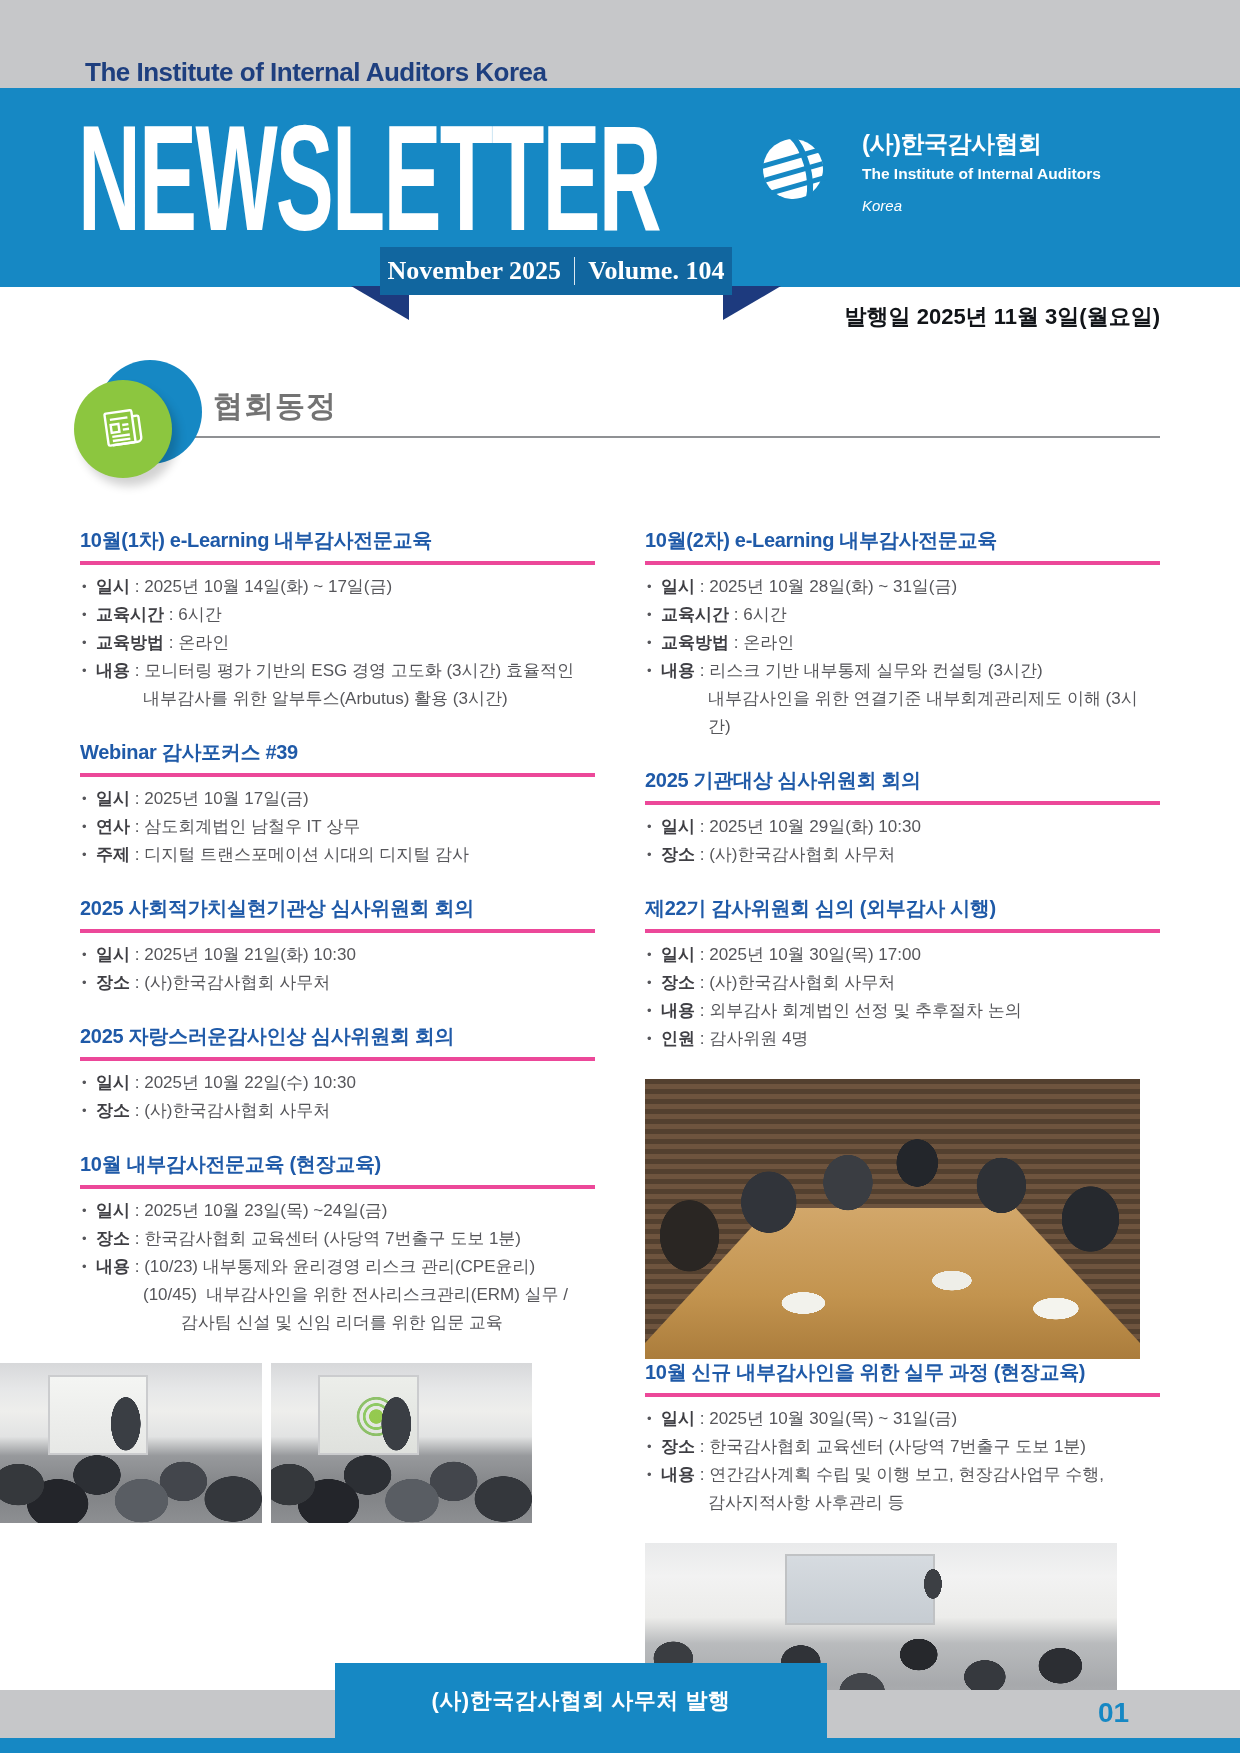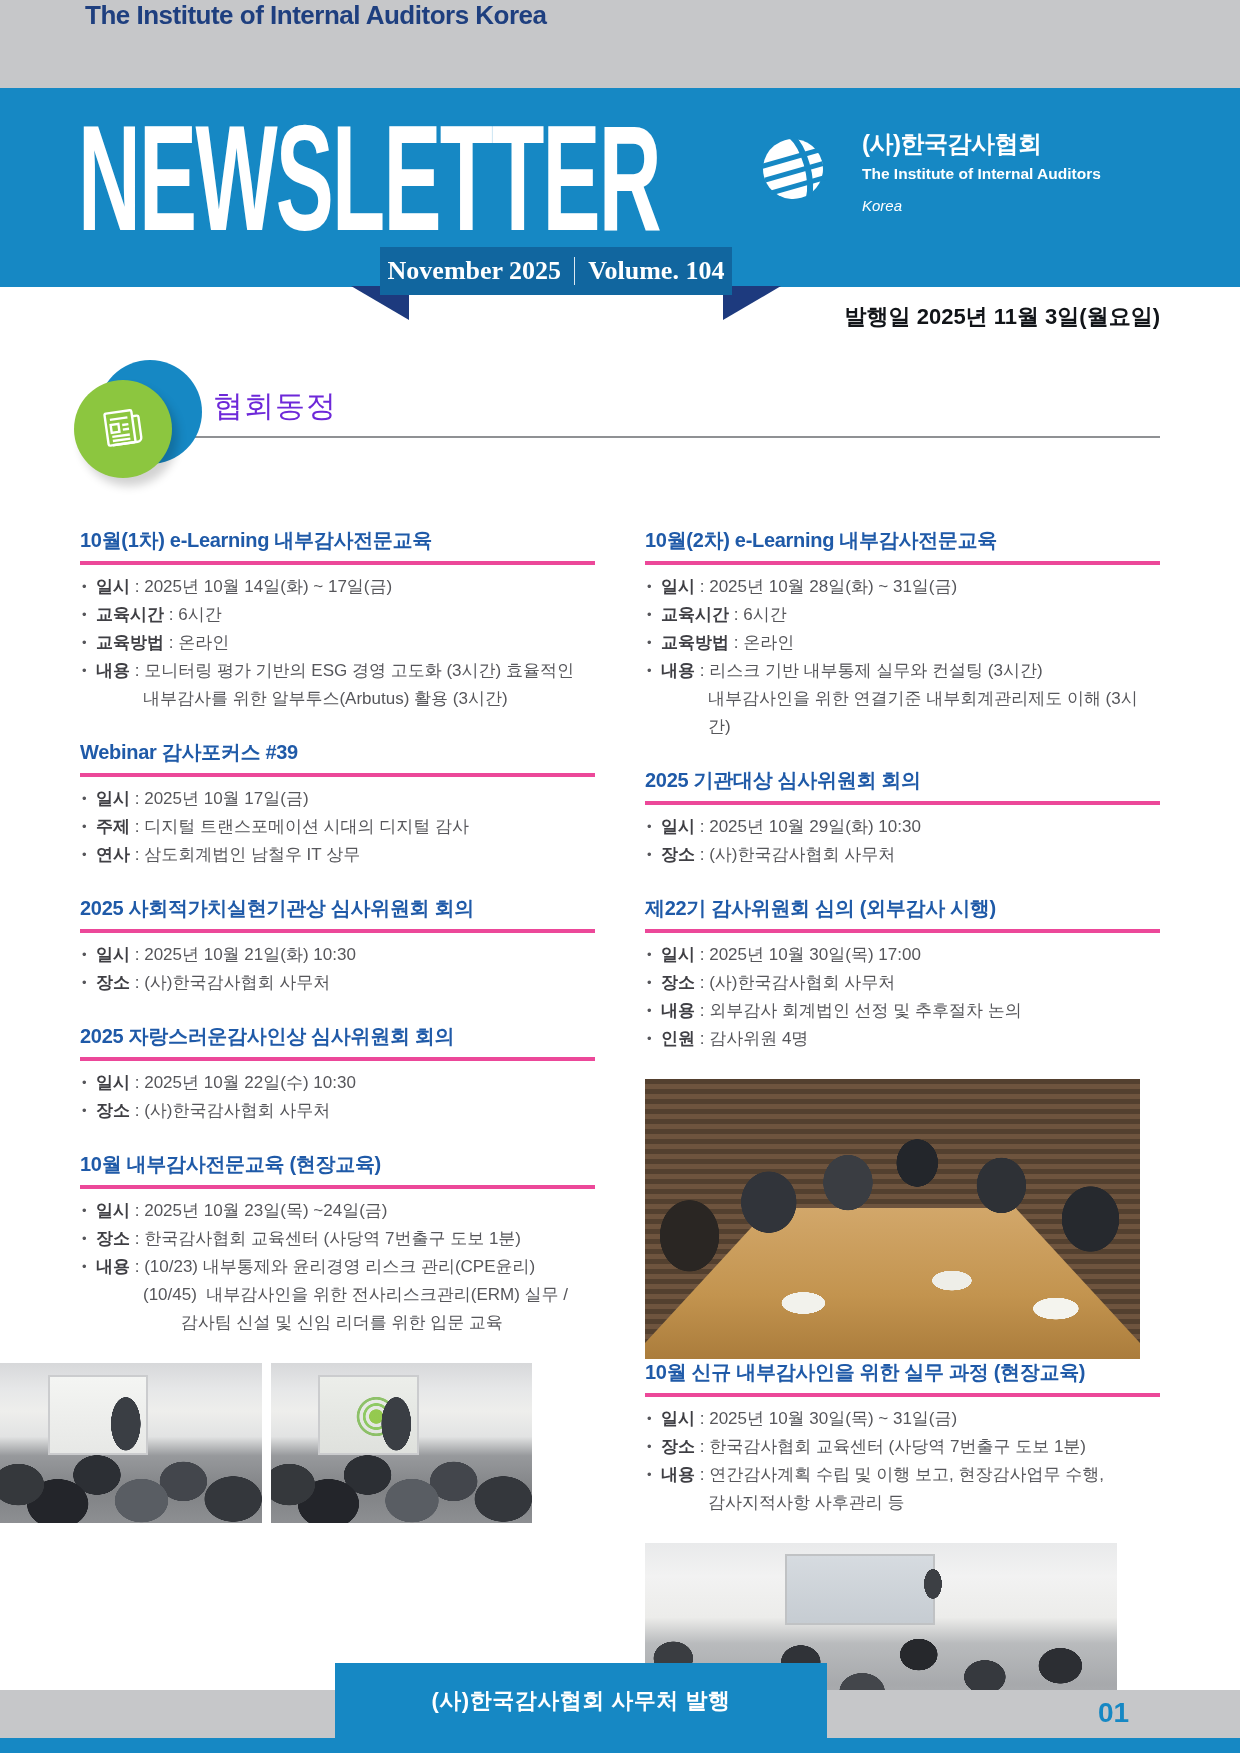--- a/index.html
+++ b/index.html
@@ -1,21 +1,21 @@
 <!DOCTYPE html>
 <html><head>
 <meta charset="utf-8">
 <style>
   html,body { margin:0; padding:0; background:#fff; }
   .page { position:relative; width:1240px; height:1753px; background:#ffffff; overflow:hidden;
           font-family:"Liberation Sans", sans-serif; }
 
   
   .topbar { position:absolute; left:0; top:0; width:1240px; height:88px; background:#c6c7c9;
-            display:flex; align-items:flex-start; }
+            display:flex; align-items:flex-end; }
   .topbar-label { margin-left:85px; font-size:26px; font-weight:700; color:#1e3f7f; letter-spacing:-0.5px; }
 
   .banner { position:absolute; left:0; top:88px; width:1240px; height:199px; background:#1688c4; }
   .nl-title { position:absolute; left:78px; top:96px; margin:0; color:#ffffff; font-size:150px; line-height:1.1;
               font-weight:700; letter-spacing:-3px; transform:scaleX(0.58); transform-origin:left center; white-space:nowrap; }
 
   .logo { position:absolute; left:752px; top:128px; display:flex; gap:28px; align-items:flex-start; }
   .logo svg { display:block; }
   .logo-kr { font-size:24px; font-weight:700; color:#ffffff; letter-spacing:-0.5px; }
   .logo-en { font-size:15.5px; font-weight:700; color:#ffffff; margin-top:5px; }
@@ -30,21 +30,21 @@
   .fold-right { left:723px; clip-path:polygon(0 0, 100% 0, 0 100%); }
 
   .pubdate { position:absolute; top:302px; right:80px; font-size:22px; font-weight:700; color:#111418; }
 
   
   .sec-head-rule { position:absolute; left:180px; top:436px; width:980px; height:2px; background:#8f9194; }
   .circle-blue  { position:absolute; left:98px; top:360px; width:104px; height:104px; border-radius:50%; background:#1688c4; }
   .circle-green { position:absolute; left:74px; top:380px; width:98px; height:98px; border-radius:50%; background:#8cc63f;
                   box-shadow:6px 8px 10px rgba(0,0,0,.18); display:flex; align-items:center; justify-content:center; }
   .circle-green svg { transform:rotate(-8deg); }
-  .sec-title-text { position:absolute; left:213px; top:386px; font-size:30px; font-weight:400; color:#6d28d9; letter-spacing:1px; }
+  .sec-title-text { position:absolute; left:213px; top:386px; font-size:30px; font-weight:700; color:#737373; letter-spacing:1px; }
 
   
   .col { position:absolute; top:505px; width:515px; }
   .col-left  { left:80px; }
   .col-right { left:645px; }
 
   .sec { margin:0 0 26px 0; }
   .sec:first-child { margin-top:22px; }
   .sec-title { margin:0 0 8px 0; font-size:20px; font-weight:700; color:#1f5aa8; letter-spacing:-0.3px;
                padding-bottom:7px; border-bottom:4px solid #ec4899; }
@@ -180,22 +180,22 @@
           <li><span class="lbl">일시</span> : <span class="val">2025년 10월 14일(화) ~ 17일(금)</span></li>
           <li><span class="lbl">교육시간</span> : <span class="val">6시간</span></li>
           <li><span class="lbl">교육방법</span> : <span class="val">온라인</span></li>
           <li><span class="lbl">내용</span> : <span class="val">모니터링 평가 기반의 ESG 경영 고도화 (3시간) 효율적인</span><div class="cont">내부감사를 위한 알부투스(Arbutus) 활용 (3시간)</div></li>
         </ul>
       </section>
       <section class="sec">
         <h3 class="sec-title">Webinar 감사포커스 #39</h3>
         <ul class="bullets">
           <li><span class="lbl">일시</span> : <span class="val">2025년 10월 17일(금)</span></li>
+          <li><span class="lbl">연사</span> : <span class="val">삼도회계법인 남철우 IT 상무</span></li>
           <li><span class="lbl">주제</span> : <span class="val">디지털 트랜스포메이션 시대의 디지털 감사</span></li>
-          <li><span class="lbl">연사</span> : <span class="val">삼도회계법인 남철우 IT 상무</span></li>
         </ul>
       </section>
       <section class="sec">
         <h3 class="sec-title">2025 사회적가치실현기관상 심사위원회 회의</h3>
         <ul class="bullets">
           <li><span class="lbl">일시</span> : <span class="val">2025년 10월 21일(화) 10:30</span></li>
           <li><span class="lbl">장소</span> : <span class="val">(사)한국감사협회 사무처</span></li>
         </ul>
       </section>
       <section class="sec">

